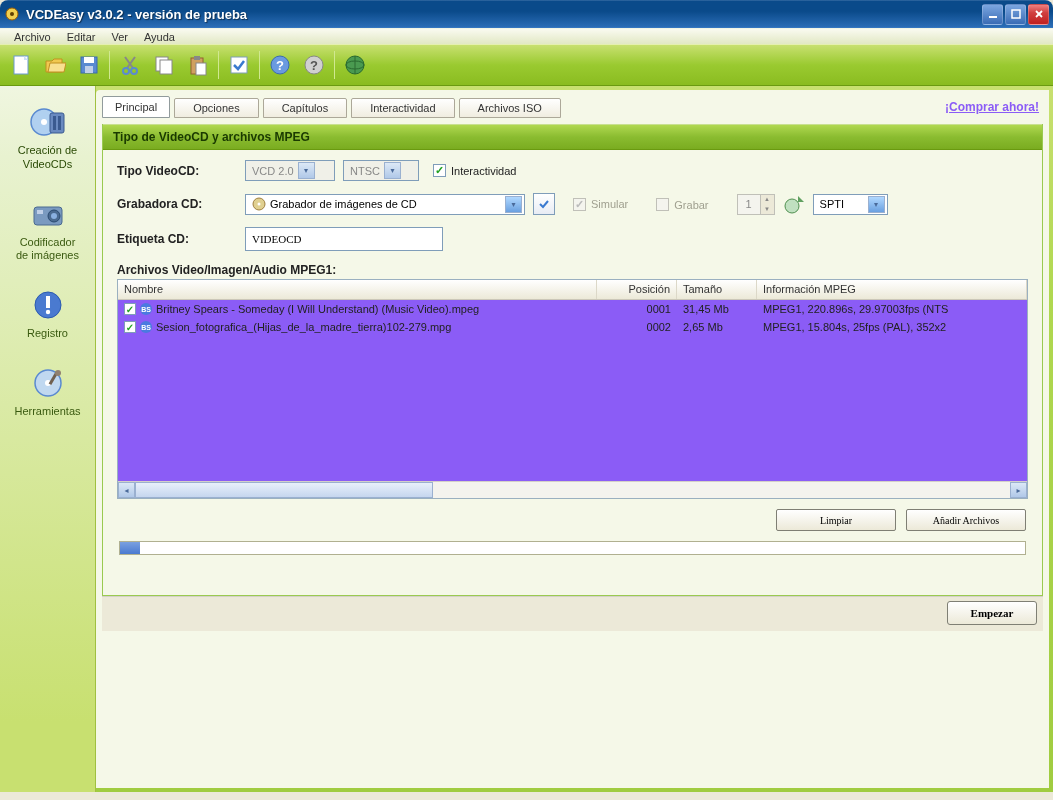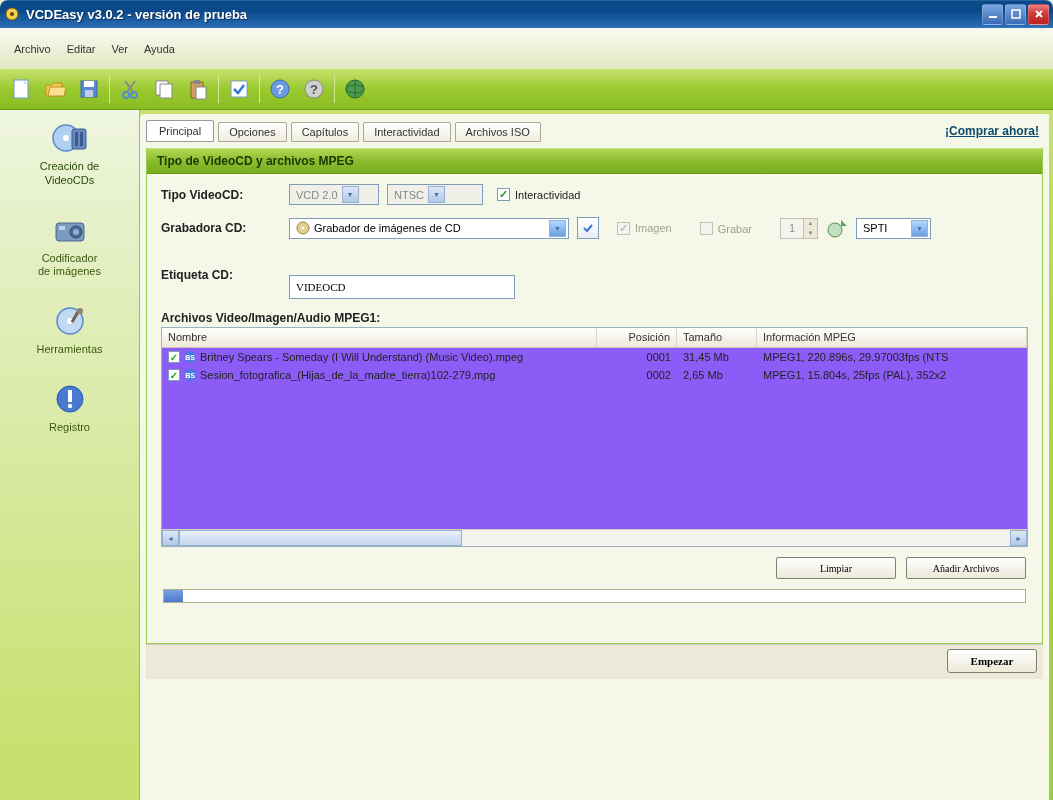--- a/index.html
+++ b/index.html
@@ -6,59 +6,59 @@
 body { font-family: Tahoma, Verdana, sans-serif; font-size: 11px; background: #ece9d8; width: 1053px; height: 800px; overflow: hidden; }
 
 .titlebar { height: 28px; background: linear-gradient(to bottom, #3a6ea5, #0a4a8a 5%, #0a4a8a 40%, #2a6cb5 95%, #3a7ac5); display: flex; align-items: center; padding: 0 4px; color: #fff; font-weight: bold; border-radius: 8px 8px 0 0; }
 .titlebar-icon { width: 16px; height: 16px; margin-right: 6px; display: inline-flex; align-items: center; justify-content: center; }
 .titlebar-text { flex: 1; font-size: 13px; text-shadow: 1px 1px 1px rgba(0,0,0,0.5); }
 .win-controls { display: flex; gap: 2px; }
 .win-btn { width: 21px; height: 21px; border-radius: 3px; display: flex; align-items: center; justify-content: center; font-family: Arial; font-size: 12px; font-weight: bold; cursor: pointer; border: 1px solid #fff3; }
 .win-min, .win-max { background: linear-gradient(to bottom, #7ba6e0, #3a6cb5); color: #fff; }
 .win-close { background: linear-gradient(to bottom, #f08080, #d04040 40%, #c02020); color: #fff; }
 
-.menubar { height: 40px; background: linear-gradient(to bottom, #f9faf0, #e2e8c4); display: flex; align-items: center; padding-left: 6px; font-size: 11px; color: #333; border-top: 1px solid #fff8; }
+.menubar { height: 16px; background: linear-gradient(to bottom, #f9faf0, #e2e8c4); display: flex; align-items: center; padding-left: 6px; font-size: 11px; color: #333; border-top: 1px solid #fff8; }
 .menubar-item { padding: 3px 8px; cursor: pointer; }
 
 .toolbar { height: 42px; background: linear-gradient(to bottom, #c8e070, #9aca30 50%, #8abc20); border-top: 1px solid #e5f0b0; border-bottom: 1px solid #6a9a10; display: flex; align-items: center; padding: 0 4px; }
 .tbtn { width: 30px; height: 30px; margin: 0 2px; display: flex; align-items: center; justify-content: center; cursor: pointer; border-radius: 3px; }
 .tsep { width: 1px; height: 28px; background: #7aac10; margin: 0 3px; border-right: 1px solid #d0e890; }
 
 .body-wrap { display: flex; height: calc(800px - 28px - 24px - 42px); background: linear-gradient(to bottom, #c8e070, #b0d850 30%, #a0cc40); }
 
-.sidebar { width: 140px; background: linear-gradient(to bottom, #f0f6e0, #e8f2d0 10%, #c8e070 90%); border-right: 1px solid #a0c040; }
+.sidebar { width: 96px; background: linear-gradient(to bottom, #f0f6e0, #e8f2d0 10%, #c8e070 90%); border-right: 1px solid #a0c040; padding-top: 8px; }
 .side-item { display: flex; flex-direction: column; align-items: center; padding: 10px 4px 14px; cursor: pointer; color: #3a5a10; }
 .side-item.active { color: #2a4a05; }
 .side-icon { width: 40px; height: 36px; margin-bottom: 4px; display: flex; align-items: center; justify-content: center; }
 .side-label { font-size: 11px; text-align: center; line-height: 1.25; }
 
 .main { flex: 1; background: #f5f8e8; border-top-left-radius: 4px; margin: 4px 4px 4px 0; padding: 6px 6px 0 6px; display: flex; flex-direction: column; }
 
 .tabs-row { display: flex; align-items: center; padding-bottom: 6px; }
-.tab { border: 1px solid #aca899; background: linear-gradient(to bottom,#fff,#f0ede0); padding: 3px 10px; margin-right: 4px; font-size: 11px; cursor: pointer; border-radius: 2px 2px 0 0; position: relative; top: 1px; color: #333; }
+.tab { border: 1px solid #aca899; background: linear-gradient(to bottom,#fff,#f0ede0); padding: 3px 18px; margin-right: 4px; font-size: 11px; cursor: pointer; border-radius: 2px 2px 0 0; position: relative; top: 1px; color: #333; }
 .tab.active { background: #fff; border-bottom: 1px solid #fff; font-weight: normal; padding: 4px 12px; top: 0; border-color: #919b9c; }
 .tabs-spacer { flex: 1; }
-.buy-link { color: #0c4a6e; font-weight: bold; text-decoration: underline; font-size: 12px; padding-right: 4px; cursor: pointer; }
+.buy-link { color: #8b5cf6; font-weight: bold; text-decoration: underline; font-size: 12px; padding-right: 4px; cursor: pointer; }
 
 .panel { border: 1px solid #9aca50; border-top: none; background: #f5f8e8; }
 .panel-header { background: linear-gradient(to bottom, #b0d850, #8abc30 50%, #7aac20); color: #1a3a00; font-weight: bold; font-size: 12px; padding: 5px 10px; border-top: 1px solid #c8e090; border-bottom: 1px solid #6a9a10; }
 
 .form-area { padding: 10px 14px; }
 .row { display: flex; align-items: center; margin-bottom: 12px; gap: 8px; }
 .row-label { width: 120px; font-weight: bold; font-size: 12px; color: #222; }
 .select-like { background: #fff; border: 1px solid #7f9db9; height: 21px; display: inline-flex; align-items: center; padding: 0 2px 0 6px; font-size: 11px; }
 .select-like.disabled { background: #f0f0e8; color: #888; }
 .select-arrow { width: 17px; height: 17px; background: linear-gradient(to bottom,#dce8f6,#b0c8e8); border: 1px solid #9ab0d0; margin-left: 4px; display: flex; align-items: center; justify-content: center; font-size: 8px; color: #4a6a9a; }
 .combo-wide { flex: 0 0 280px; }
 .small-btn { width: 22px; height: 22px; border: 1px solid #7f9db9; background: linear-gradient(to bottom,#fff,#e8ecf4); display: inline-flex; align-items: center; justify-content: center; cursor: pointer; }
 .chk { width: 13px; height: 13px; border: 1px solid #7f9db9; background: #fff; display: inline-flex; align-items: center; justify-content: center; color: #21a121; font-size: 11px; font-weight: bold; }
 .chk.disabled { color: #bbb; border-color: #c0c0b8; background: #f4f4ee; }
 .chk-label { font-size: 11px; color: #222; }
 .chk-label.disabled { color: #a0a090; }
-.text-input { background: #fff; border: 1px solid #7f9db9; height: 21px; padding: 11px 6px; font-size: 11px; font-family: Tahoma; width: 226px; margin-top: 24px; }
+.text-input { background: #fff; border: 1px solid #7f9db9; height: 21px; padding: 11px 6px; font-size: 11px; font-family: Tahoma; width: 198px; }
 .spinner-box { display: inline-flex; align-items: stretch; border: 1px solid #c0c0b8; height: 21px; background: #f4f4ee; }
 .spinner-val { width: 22px; display: flex; align-items: center; justify-content: center; color: #888; font-size: 11px; }
 .spinner-btns { display: flex; flex-direction: column; width: 14px; }
 .spinner-btns div { flex: 1; border-left: 1px solid #c0c0b8; font-size: 6px; display: flex; align-items: center; justify-content: center; color: #888; background: #ece9d8; }
 .burn-icon { width: 22px; height: 22px; display: inline-flex; align-items: center; justify-content: center; }
 
 .section-label { font-weight: bold; font-size: 12px; color: #222; margin: 2px 0; }
 
 .file-list { border: 1px solid #9ab0c0; background: #8b5cf6; height: 220px; display: flex; flex-direction: column; }
 .list-hdr { display: flex; background: linear-gradient(to bottom,#fff,#ece9d8); border-bottom: 1px solid #cbc7b8; height: 20px; }
@@ -226,39 +226,39 @@
             <circle cx="24" cy="17" r="6" fill="#4a6a90" stroke="#2a4a70"></circle>
             <circle cx="24" cy="17" r="3" fill="#8ab0e0"></circle>
             <rect x="7" y="11" width="6" height="4" fill="#c0d0e8"></rect>
           </svg>
         </span>
       <span class="side-label" style="white-space:pre-line">Codificador
 de imágenes</span>
     </div>
     <div class="side-item">
       <span class="side-icon">
+          <svg width="32" height="32">
+            <circle cx="16" cy="16" r="13" fill="#4a7ad0" stroke="#2a5ab0"></circle>
+            <rect x="14" y="7" width="4" height="12" fill="#fff"></rect>
+            <circle cx="16" cy="23" r="2.2" fill="#fff"></circle>
+          </svg>
+        </span>
+      <span class="side-label">Registro</span>
+    </div>
+    <div class="side-item">
+      <span class="side-icon">
           <svg width="36" height="32">
             <circle cx="18" cy="16" r="13" fill="#c0d8f0" stroke="#5a8ad0" stroke-width="1.5"></circle>
             <circle cx="18" cy="16" r="3" fill="#fff"></circle>
             <rect x="22" y="4" width="3" height="14" fill="#706050" transform="rotate(30 23 11)"></rect>
             <circle cx="28" cy="6" r="3" fill="#908070"></circle>
           </svg>
         </span>
       <span class="side-label">Herramientas</span>
     </div>
-    <div class="side-item">
-      <span class="side-icon">
-          <svg width="32" height="32">
-            <circle cx="16" cy="16" r="13" fill="#4a7ad0" stroke="#2a5ab0"></circle>
-            <rect x="14" y="7" width="4" height="12" fill="#fff"></rect>
-            <circle cx="16" cy="23" r="2.2" fill="#fff"></circle>
-          </svg>
-        </span>
-      <span class="side-label">Registro</span>
-    </div>
   </div>
 
   <div class="main">
 
     <div class="tabs-row">
       <div class="tab active">Principal</div>
       <div class="tab">Opciones</div>
       <div class="tab">Capítulos</div>
       <div class="tab">Interactividad</div>
       <div class="tab">Archivos ISO</div>
@@ -269,21 +269,21 @@
     <div class="panel">
       <div class="panel-header">Tipo de VideoCD y archivos MPEG</div>
       <div class="form-area">
 
         <div class="row">
           <div class="row-label">Tipo VideoCD:</div>
           <div class="select-like disabled" style="width:90px">
             <span>VCD 2.0</span>
             <span class="select-arrow">▾</span>
           </div>
-          <div class="select-like disabled" style="width:96px">
+          <div class="select-like disabled" style="width:76px">
             <span>NTSC</span>
             <span class="select-arrow">▾</span>
           </div>
           <div style="display:flex;align-items:center;gap:5px;margin-left:6px">
             <span class="chk">✓</span>
             <span class="chk-label">Interactividad</span>
           </div>
         </div>
 
         <div class="row">
@@ -298,21 +298,21 @@
             <span style="flex:1">Grabador de imágenes de CD</span>
             <span class="select-arrow" style="background:linear-gradient(to bottom,#b0d8ff,#6aa0e0)">▾</span>
           </div>
           <div class="small-btn">
               <svg width="12" height="12">
                 <polyline points="2,6 5,9 10,3" fill="none" stroke="#3a7ad0" stroke-width="2"></polyline>
               </svg>
             </div>
           <div style="display:flex;align-items:center;gap:5px;margin-left:10px">
             <span class="chk disabled">✓</span>
-            <span class="chk-label disabled">Imagen</span>
+            <span class="chk-label disabled">Simular</span>
           </div>
           <div style="display:flex;align-items:flex-end;gap:5px;margin-left:20px">
             <span class="chk disabled"></span>
             <span class="chk-label disabled">Grabar</span>
           </div>
           <div style="margin-left:20px" class="spinner-box">
             <span class="spinner-val">1</span>
             <div class="spinner-btns">
                 <div>▲</div>
                 <div>▼</div>

